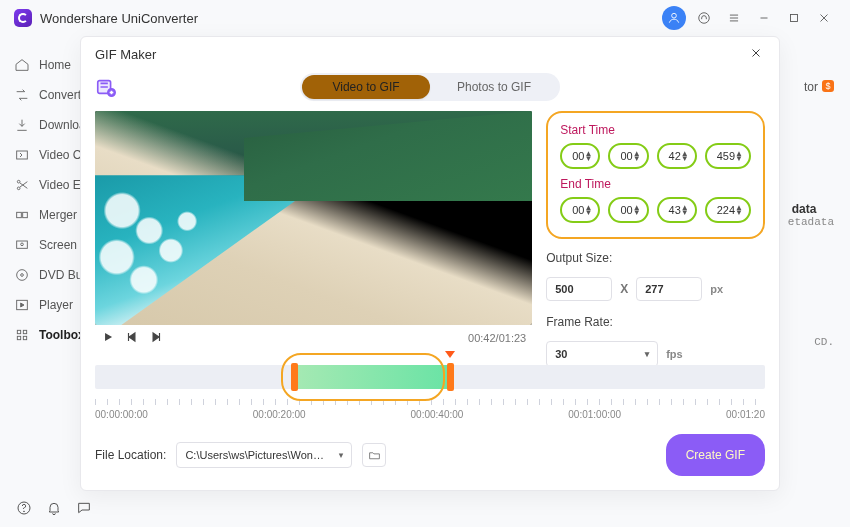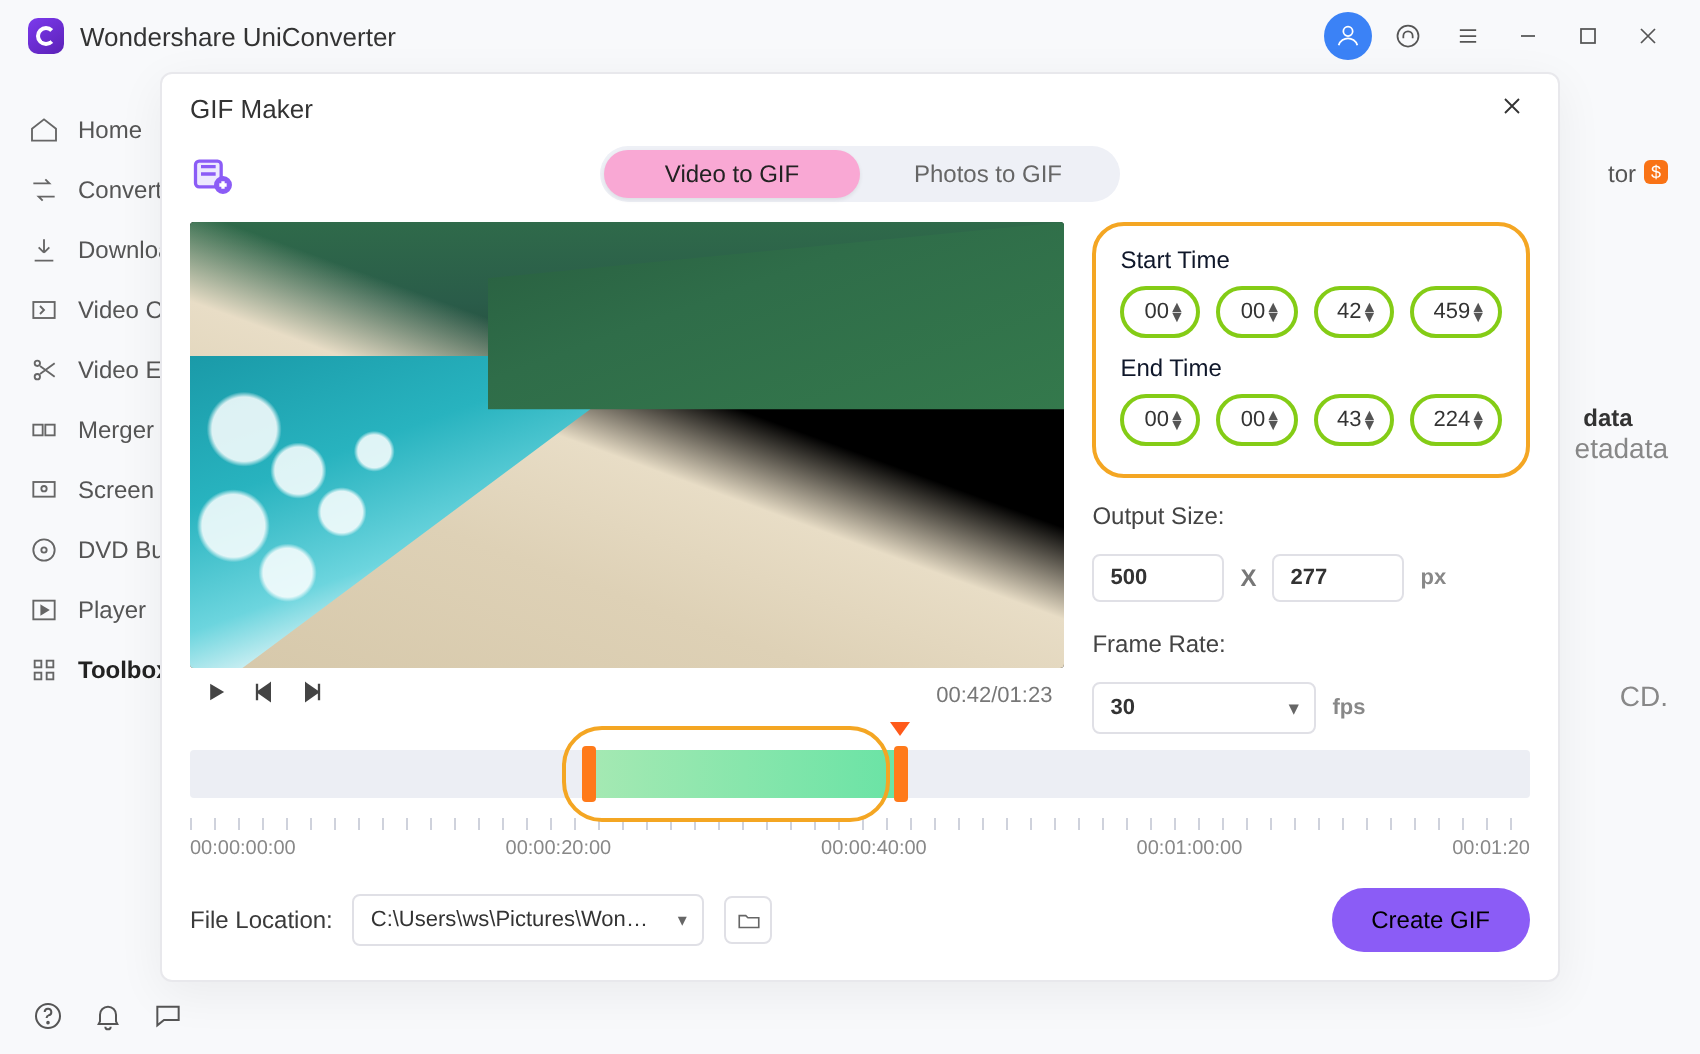--- a/index.html
+++ b/index.html
@@ -44,35 +44,35 @@
   
   .bottombar{position:absolute;left:0;right:0;bottom:0;height:36px;display:flex;align-items:center;padding:0 16px;gap:14px;color:#555;}
   .bottombar svg{width:16px;height:16px;stroke:currentColor;fill:none;stroke-width:1.5;}
 
   
   .bg-hints{position:absolute;right:16px;top:80px;width:60px;color:#555;font-size:12px;}
   .bg-badge{display:inline-flex;gap:4px;}
   .bg-badge .dot{width:12px;height:12px;background:var(--badge);color:#fff;font-size:9px;border-radius:3px;display:flex;align-items:center;justify-content:center;}
   .bg-hints .row{margin-bottom:108px;text-align:right;}
   .bg-hints .meta{font-weight:600;color:#333;text-align:center;}
-  .bg-hints .sub{font-size:14px;color:#888;}
+  .bg-hints .sub{font-size:11px;color:#888;font-family:Liberation Mono, monospace;}
 
   
   .modal{position:absolute;left:80px;top:36px;right:70px;bottom:36px;background:#fff;border:1px solid var(--border);border-radius:6px;box-shadow:0 6px 24px rgba(0,0,0,0.06);display:flex;flex-direction:column;}
   .modal-head{display:flex;align-items:center;height:34px;padding:0 14px;}
   .modal-title{font-size:13px;color:#333;}
   .modal-close{margin-left:auto;width:16px;height:16px;color:#333;}
   .modal-close svg{width:14px;height:14px;stroke:currentColor;fill:none;stroke-width:1.6;}
 
   .tabs-row{display:flex;align-items:center;padding:2px 14px 10px;}
   .add-btn{width:22px;height:22px;color:var(--accent);position:relative;}
   .add-btn svg{width:22px;height:22px;}
   .tabs{margin:0 auto;display:flex;background:#eef0f6;border-radius:18px;padding:2px;}
   .tab{width:128px;height:24px;display:flex;align-items:center;justify-content:center;border-radius:16px;font-size:12px;color:#666;}
-  .tab.active{background:#f9a8d4;color:#222;box-shadow:0 1px 2px rgba(0,0,0,0.08);}
+  .tab.active{background:#a16207;color:#222;box-shadow:0 1px 2px rgba(0,0,0,0.08);}
 
   .body{display:flex;flex:1;min-height:0;padding:0 14px;gap:14px;}
 
   
   .video-col{width:524px;display:flex;flex-direction:column;}
   .video{height:248px;background:#000;border-radius:2px;overflow:hidden;position:relative;}
   .beach{position:absolute;inset:0;}
   
   .sky{position:absolute;left:0;right:0;top:0;height:30%;background:linear-gradient(180deg,#2f6a4a 0%, #2a5c49 60%, #234c3d 100%);}
   .trees{position:absolute;left:34%;right:0;top:0;height:42%;background:linear-gradient(160deg,#285e3f 0%, #2f6d49 40%, #34794c 100%);clip-path:polygon(0 30%,100% 0,100% 100%,0 100%);}
@@ -88,21 +88,21 @@
     opacity:.85;clip-path:polygon(0 0,90% 0,10% 100%,0 100%);
   }
 
   .controls{display:flex;align-items:center;height:30px;gap:10px;padding:0 6px;color:#444;}
   .controls svg{width:14px;height:14px;fill:currentColor;}
   .controls .time{margin-left:auto;font-size:11px;color:#777;}
 
   
   .settings{flex:1;}
   .time-box{border:2px solid var(--highlight);border-radius:16px;padding:10px 12px 14px;}
-  .lbl{font-size:12px;color:#0f172a;margin-bottom:6px;}
+  .lbl{font-size:12px;color:#be185d;margin-bottom:6px;}
   .step-row{display:flex;gap:8px;margin-bottom:8px;}
   .stepper{flex:1;height:26px;border:2px solid #84cc16;border-radius:14px;display:flex;align-items:center;padding:0 6px 0 10px;font-size:11px;color:#333;background:#fff;}
   .stepper .val{flex:1;}
   .stepper .arrows{display:flex;flex-direction:column;line-height:5px;font-size:8px;color:#555;}
   .field-row{display:flex;align-items:center;gap:8px;margin-top:12px;font-weight:bold;}
   .field-lbl{font-size:12px;color:#444;width:100%;}
   .num-input{width:66px;height:24px;border:1px solid #e0e0e6;border-radius:4px;padding:0 8px;font-size:11px;color:#333;display:flex;align-items:center;background:#fff;}
   .x{color:#777;}
   .unit{font-size:11px;color:#888;}
   .select{width:112px;height:26px;border:1px solid #e0e0e6;border-radius:4px;padding:0 8px;font-size:11px;color:#333;display:flex;align-items:center;justify-content:space-between;background:#fff;}
@@ -120,21 +120,21 @@
   .playhead{position:absolute;left:350px;top:-6px;width:0;height:0;border-left:5px solid transparent;border-right:5px solid transparent;border-top:7px solid #ff5a1a;}
   .ruler{display:flex;justify-content:space-between;font-size:10px;color:#888;margin-top:4px;padding:0 0 2px;}
   .ruler span{position:relative;}
   .ticks{height:6px;background:repeating-linear-gradient(90deg,#cfd2dc 0 1px,transparent 1px 12px);margin-top:2px;}
 
   
   .footer{display:flex;align-items:center;padding:12px 14px 14px;gap:10px;}
   .file-select{height:26px;border:1px solid #e0e0e6;border-radius:4px;padding:0 8px;font-size:11px;color:#333;display:flex;align-items:center;justify-content:space-between;background:#fff;width:176px;}
   .folder-btn{width:24px;height:24px;border:1px solid #e0e0e6;border-radius:4px;display:flex;align-items:center;justify-content:center;color:#666;}
   .folder-btn svg{width:13px;height:13px;stroke:currentColor;fill:none;stroke-width:1.5;}
-  .create{margin-left:auto;height:32px;padding:0 20px;border-radius:16px;background:var(--accent);color:#000000;display:flex;align-items:center;font-size:12px;}
+  .create{margin-left:auto;height:42px;padding:0 20px;border-radius:16px;background:var(--accent);color:#fef9c3;display:flex;align-items:center;font-size:12px;}
 </style>
 </head>
 <body>
 
 <div class="titlebar">
   <div class="app-icon"></div>
   <div class="app-title">Wondershare UniConverter</div>
   <div class="titlebar-spacer"></div>
   <div class="title-btn account">
     <svg viewBox="0 0 24 24">

